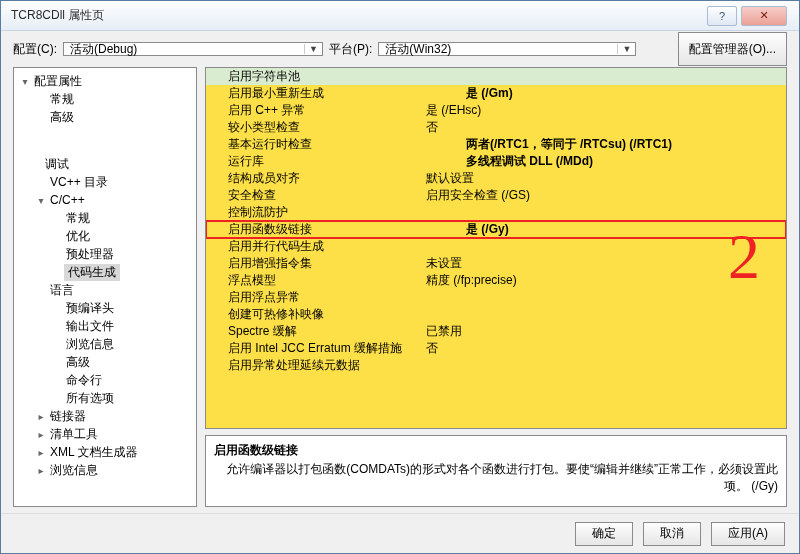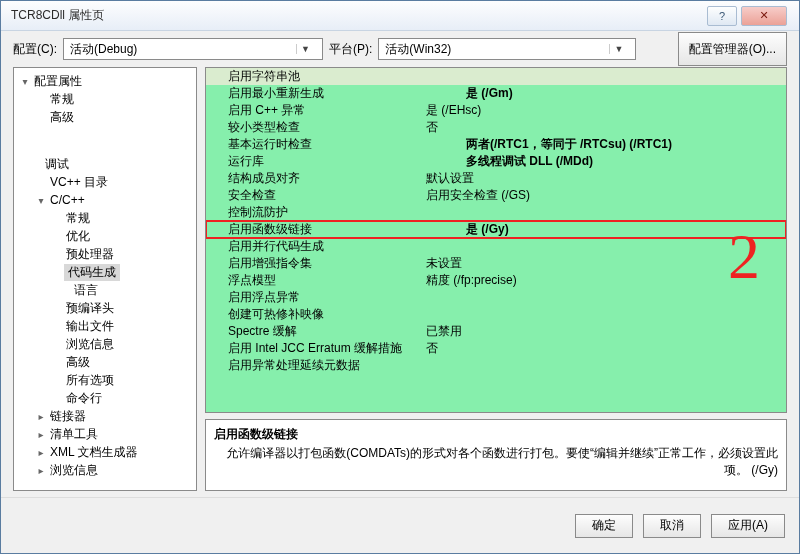--- a/index.html
+++ b/index.html
@@ -4,43 +4,43 @@
 <style>
   * { box-sizing: border-box; }
   body { margin:0; font-family:"Microsoft YaHei","Segoe UI",sans-serif; font-size:12px; background:#e8edf3; }
   .window { width:800px; height:554px; background:#f0f0f0; border:1px solid #5a7ca0; display:flex; flex-direction:column; }
   .titlebar { height:30px; background:linear-gradient(#fdfdfe,#e7eef7); border-bottom:1px solid #c8d4e2; display:flex; align-items:center; padding:0 12px 0 10px; }
   .titlebar .title { flex:1; color:#2b2b2b; font-size:12px; }
   .titlebar .winbtn { width:30px; height:20px; border:1px solid #a9bcd2; background:linear-gradient(#fdfefe,#dfe8f3); border-radius:2px; margin-left:4px; display:flex; align-items:center; justify-content:center; color:#3a5775; font-family:"Segoe UI Symbol",sans-serif; font-size:11px; cursor:default; }
   .titlebar .winbtn.close { width:46px; background:linear-gradient(#f7cdc9,#eba197); color:#7a1a10; }
   .toprow { height:36px; display:flex; align-items:center; padding:6px 12px; gap:6px; background:#f0f0f0; }
   .toprow label { white-space:nowrap; }
-  .combo { display:flex; align-items:center; border:1px solid #8a8a8a; background:#fff; height:22px; padding:0 8px 0 6px;justify-content:center; }
+  .combo { display:flex; align-items:center; border:1px solid #8a8a8a; background:#fff; height:14px; padding:0 0 0 6px;justify-content:center; }
   .combo .val { flex:1; }
   .combo .arrow { width:18px; text-align:center; border-left:1px solid #ccc; color:#444; font-size:9px; }
   .btn { height:34px; border:1px solid #8a8a8a; background:linear-gradient(#fdfdfd,#e6e6e6); padding:0 10px; display:flex; align-items:center; white-space:nowrap; cursor:default; }
   .body { flex:1; display:flex; padding:0 12px 6px 12px; gap:8px; min-height:0; }
   .tree { width:184px; border:1px solid #8a8a8a; background:#fff; overflow:auto; padding:4px 0; }
   .tnode { display:flex; align-items:center; height:18px; padding:0 4px; white-space:nowrap; cursor:default; }
   .tnode .tw { width:14px; text-align:center; color:#666; font-size:10px; }
   .tnode .lbl { padding-left:2px; }
   .tnode.sel .lbl { background:#d8d8d8; padding:0 4px; }
   .right { flex:1; display:flex; flex-direction:column; gap:6px; min-height:0; }
-  .grid { flex:1; border:1px solid #8a8a8a; background:#86efac; overflow:auto; position:relative; }
+  .grid { flex:1; border:1px solid #8a8a8a; background:#fde047; overflow:auto; position:relative; }
   .row { display:flex; height:17px; align-items:center; }
   .row.hdr { background:#daeccf; font-weight: normal; }
   .row .c1 { width:216px; padding-left:22px; }
   .row .c2 { flex:1; padding-left:4px; }
   .row .bold { font-weight:700;margin-left:40px; }
   .row.hl { outline:2px solid #e22; outline-offset:-1px; }
   .bignum { position:absolute; right:26px; top:152px; color:#e22; font-size:64px; font-family:"Times New Roman",serif; font-weight:400; }
   .descbox { height:72px; border:1px solid #8a8a8a; background:#fff; padding:6px 8px; overflow:hidden; }
   .descbox .dt { font-weight:700; margin-bottom:2px; }
   .descbox .db { line-height:1.4;text-align:right; }
-  .footer { height:56px; display:flex; align-items:center; justify-content:flex-end; gap:10px; padding:0 14px; background:#f0f0f0; border-top:1px solid #ddd; }
+  .footer { height:40px; display:flex; align-items:center; justify-content:flex-end; gap:10px; padding:0 14px; background:#f0f0f0; border-top:1px solid #ddd; }
   .footer .btn { height:24px; padding:0 16px; }
 </style>
 </head>
 <body>
 
 <div class="window">
 
   <div class="titlebar">
     <span class="title">TCR8CDll 属性页</span>
     <div class="winbtn">?</div>
@@ -98,21 +98,21 @@
           <span class="lbl">优化</span>
         </div>
         <div class="tnode" style="padding-left: 36px;">
           <span class="tw"></span>
           <span class="lbl">预处理器</span>
         </div>
         <div class="tnode sel" style="padding-left: 36px;">
           <span class="tw"></span>
           <span class="lbl">代码生成</span>
         </div>
-        <div class="tnode" style="padding-left: 44px;">
+        <div class="tnode" style="padding-left: 20px;">
           <span class="tw"></span>
           <span class="lbl">语言</span>
         </div>
         <div class="tnode" style="padding-left: 36px;">
           <span class="tw"></span>
           <span class="lbl">预编译头</span>
         </div>
         <div class="tnode" style="padding-left: 36px;">
           <span class="tw"></span>
           <span class="lbl">输出文件</span>
@@ -120,25 +120,25 @@
         <div class="tnode" style="padding-left: 36px;">
           <span class="tw"></span>
           <span class="lbl">浏览信息</span>
         </div>
         <div class="tnode" style="padding-left: 36px;">
           <span class="tw"></span>
           <span class="lbl">高级</span>
         </div>
         <div class="tnode" style="padding-left: 36px;">
           <span class="tw"></span>
+          <span class="lbl">命令行</span>
+        </div>
+        <div class="tnode" style="padding-left: 36px;">
+          <span class="tw"></span>
           <span class="lbl">所有选项</span>
-        </div>
-        <div class="tnode" style="padding-left: 36px;">
-          <span class="tw"></span>
-          <span class="lbl">命令行</span>
         </div>
         <div class="tnode" style="padding-left: 20px;">
           <span class="tw">▸</span>
           <span class="lbl">链接器</span>
         </div>
         <div class="tnode" style="padding-left: 20px;">
           <span class="tw">▸</span>
           <span class="lbl">清单工具</span>
         </div>
         <div class="tnode" style="padding-left: 20px;">

